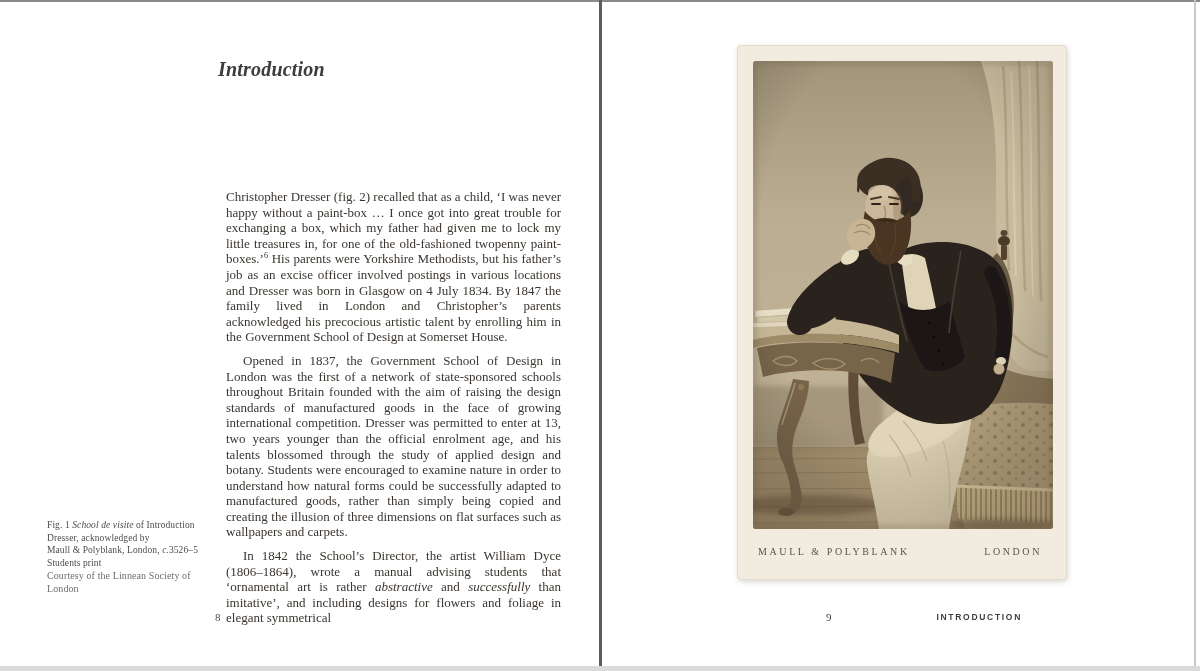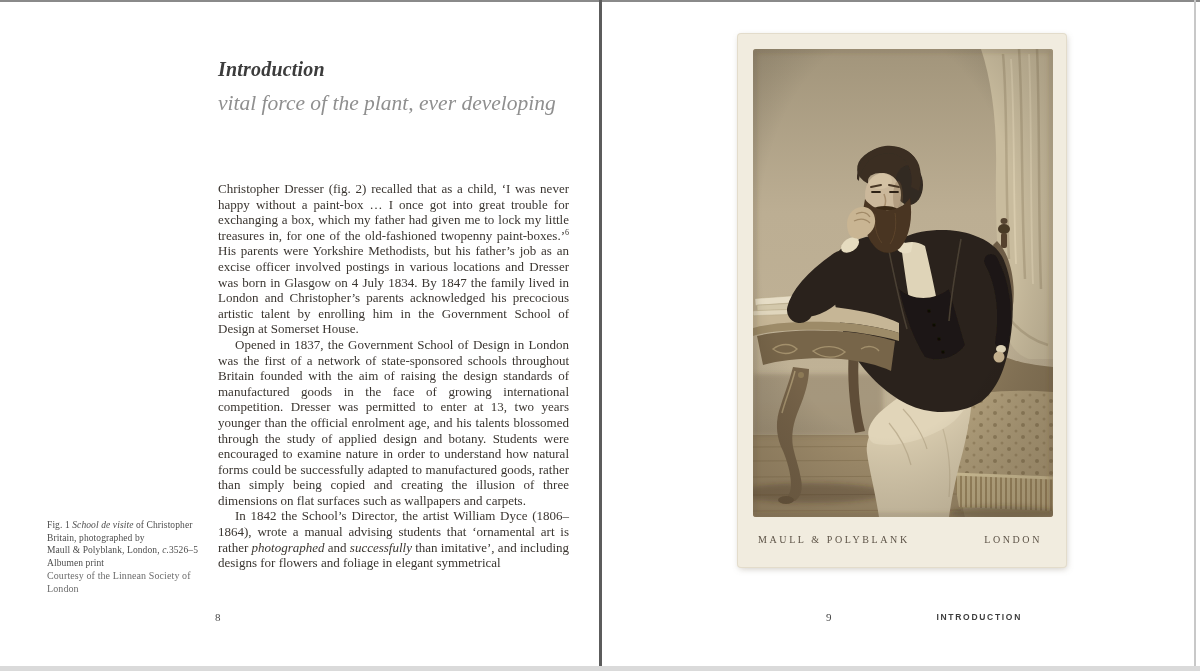--- a/index.html
+++ b/index.html
@@ -22,21 +22,21 @@
   .quote {
     position:absolute; left:218px; top:89px; width:380px;
     font:italic 21.5px/28px "Liberation Serif", serif; color:#8f8f8f;
   }
   .quote sup { font-size:12px; line-height:0; }
   .body-text {
     position:absolute; left:218px; top:181px; width:351px;
     font:13px/15.6px "Liberation Serif", serif; color:#3a3530;
     text-align:justify;
   }
-  .para { margin:0; }
+  .para { margin:8px; }
   .para.indent { text-indent:17px; }
   .para sup { font-size:8px; line-height:0; }
   .para em { font-style:italic; }
 
   .caption {
     position:absolute; left:47px; top:519px; width:170px;
     font:9.5px/12.6px "Liberation Serif", serif; color:#4c4c4c; letter-spacing:.1px;
   }
   .caption em { font-style:italic; }
   .cap-credit { font-size:10px; color:#6d6d6d; margin-top:1px; }
@@ -44,21 +44,21 @@
   .folio { position:absolute; top:611px; font:11px "Liberation Serif", serif; color:#474747; }
   .folio-left  { left:215px; }
   .folio-right { left:826px; }
   .running-footer {
     position:absolute; top:612px; right:178px;
     font:700 8.5px "Liberation Sans", sans-serif; letter-spacing:1.7px; color:#3e3e3e;
   }
 
   
   .cdv-card {
-    position:absolute; left:738px; top:34px; width:328px; height:533px; margin:0;
+    position:absolute; left:738px; top:46px; width:328px; height:533px; margin:0;
     background:#f1ecdf; border-radius:3px;
     box-shadow:0 0 0 1px #e3dccb, 1px 2px 6px rgba(120,110,90,.35);
   }
   .cdv-photo {
     position:absolute; left:15px; top:15px; width:300px; height:468px;
     border-radius:3px; overflow:hidden; background:#b7aa8e;
   }
   .cdv-photo svg { display:block; }
   .imprint {
     position:absolute; left:20px; right:24px; top:500px;
@@ -70,34 +70,33 @@
 <body>
 
 <div>
 
   <div class="edge-top"></div>
 
   <div>
     <h1 class="heading">Introduction</h1>
 
     <div class="quote">
-      <div>vital force of the plant, ever developing</div>
     </div>
 
     <div class="body-text">
       <p class="para"><span>Christopher Dresser (fig. 2) recalled that as a child, ‘I was never happy without a paint-box … I once got into great trouble for exchanging a box, which my father had given me to lock my little treasures in, for one of the old-fashioned twopenny paint-boxes.’</span><sup>6</sup><span> His parents were Yorkshire Methodists, but his father’s job as an excise officer involved postings in various locations and Dresser was born in Glasgow on 4 July 1834. By 1847 the family lived in London and Christopher’s parents acknowledged his precocious artistic talent by enrolling him in the Government School of Design at Somerset House.</span></p>
       <p class="para indent">Opened in 1837, the Government School of Design in London was the first of a network of state-sponsored schools throughout Britain founded with the aim of raising the design standards of manufactured goods in the face of growing international competition. Dresser was permitted to enter at 13, two years younger than the official enrolment age, and his talents blossomed through the study of applied design and botany. Students were encouraged to examine nature in order to understand how natural forms could be successfully adapted to manufactured goods, rather than simply being copied and creating the illusion of three dimensions on flat surfaces such as wallpapers and carpets.</p>
-      <p class="para indent"><span>In 1842 the School’s Director, the artist William Dyce (1806–1864), wrote a manual advising students that ‘ornamental art is rather </span><em>photographed</em><span> and </span><em>successfully</em><span> than imitative’, and including designs for flowers and foliage in elegant symmetrical</span></p>
+      <p class="para indent"><span>In 1842 the School’s Director, the artist William Dyce (1806–1864), wrote a manual advising students that ‘ornamental art is rather </span><em>abstractive</em><span> and </span><em>successfully</em><span> than imitative’, and including designs for flowers and foliage in elegant symmetrical</span></p>
     </div>
 
     <div class="caption">
-      <div><span>Fig. 1 </span><em>School de visite</em><span> of Christopher</span></div>
-      <div>Britain, photographed by</div>
+      <div><span>Fig. 1 </span><em>School de visite</em><span> of Introduction</span></div>
+      <div>Dresser, acknowledged by</div>
       <div><span>Maull &amp; Polyblank, London, </span><em>c.</em><span>3526–5</span></div>
-      <div>Albumen print</div>
+      <div>Students print</div>
       <div class="cap-credit">Courtesy of the Linnean Society of London</div>
     </div>
 
     <div class="folio folio-left">8</div>
   </div>
 
   <div class="gutter"></div>
 
   <div>
     <figure class="cdv-card">

